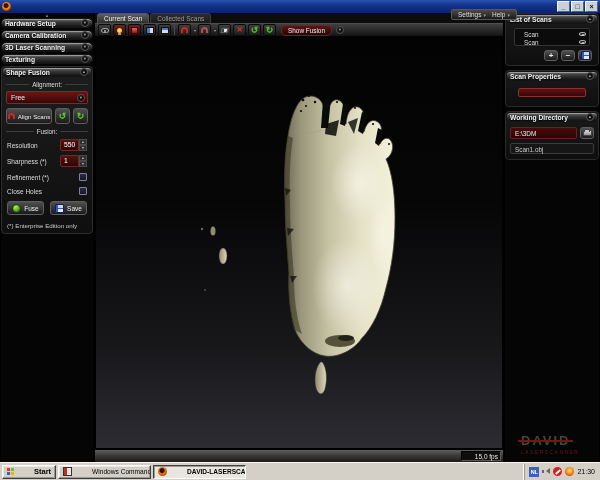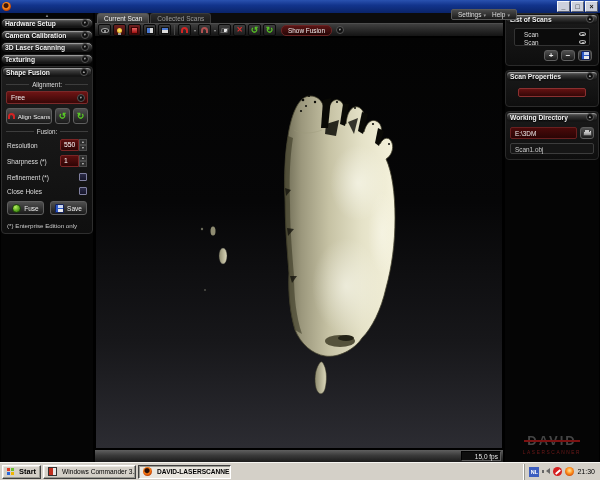--- a/index.html
+++ b/index.html
@@ -125,32 +125,32 @@
   .redbar { margin:7px 12px 9px 12px; height:9px; border-radius:2px;
     background:linear-gradient(#641212,#340707); border:1px solid #8a3030; }
   .wd-row { display:flex; gap:3px; margin:5px 4px 0 4px; align-items:center; }
   .wd-path { flex:1; height:12px; background:linear-gradient(#4a0a0a,#2a0505); border:1px solid #6a2020;
     border-radius:2px; color:#eee; font-size:6.4px; padding:2px 0 0 4px; }
   .folderbtn { width:14px; height:12px; }
   .i-folder { width:9px; height:6px; background:linear-gradient(#e2e2e2,#8e8e8e); border:1px solid #444; border-radius:1px; position:relative; }
   .i-folder::before { content:""; position:absolute; left:0; top:-2px; width:4px; height:2px; background:#c8c8c8; border:1px solid #444; border-bottom:none; }
   .wd-file { margin:4px 4px 5px 4px; height:11px; background:#161616; border:1px solid #3c3c3c;
     border-radius:2px; color:#ccc; font-size:6.4px; padding:2px 0 0 4px; }
-  .logobox { position:absolute; left:0; right:0; bottom:7px; text-align:center; }
+  .logobox { position:absolute; left:16px; right:0; bottom:7px; text-align:left; }
   .logo-title { display:inline-block; position:relative; font-size:13px; font-weight:bold;
     letter-spacing:2px; color:#454545; line-height:13px; }
   .logo-title::after { content:""; position:absolute; left:-3px; right:-3px; top:6px; height:2px; background:#7c1212; }
   .logo-sub { font-size:4.8px; letter-spacing:1.6px; color:#6e1a1a; margin-top:1px; }
 
   
   .taskbar { position:absolute; left:0; bottom:0; width:600px; height:18px; background:#d4d0c8;
     border-top:1px solid #f5f4f0; display:flex; align-items:center; gap:2px; padding:0 2px; z-index:20; }
   .btn3d { background:#d4d0c8; border:1px solid; border-color:#fff #404040 #404040 #fff;
     box-shadow:inset -1px -1px 0 #9a9a92, inset 1px 1px 0 #ece9e2;
-    display:flex; align-items:center; gap:5px; height:14px; padding:0 4px; }
+    display:flex; align-items:center; gap:20px; height:14px; padding:0 4px; }
   .btn3d.pressed { border-color:#404040 #fff #fff #404040; box-shadow:inset 1px 1px 0 #9a9a92; background:#e9e6df; }
   .startbtn { font-size:7.5px; font-weight:bold; color:#000; }
   .flag { display:grid; grid-template-columns:3px 3px; grid-template-rows:3px 3px; gap:1px; }
   .flag i { display:block; }
   .taskitem { width:93px; font-size:6.6px; color:#000; overflow:hidden; white-space:nowrap; }
   .taskitem.active { font-weight:bold; }
   .wc-icon { width:9px; height:9px; border:1px solid #333; background:linear-gradient(90deg,#c03020 50%,#e8e8e8 50%); flex:none; }
   .david-mini { width:9px; height:9px; border-radius:50%; flex:none;
     background:radial-gradient(circle at 45% 40%, #2a1006 26%, #ff7a10 44%, #a83000 78%); }
   .tray { margin-left:auto; height:16px; display:flex; align-items:center; gap:3px; padding-left:4px;

